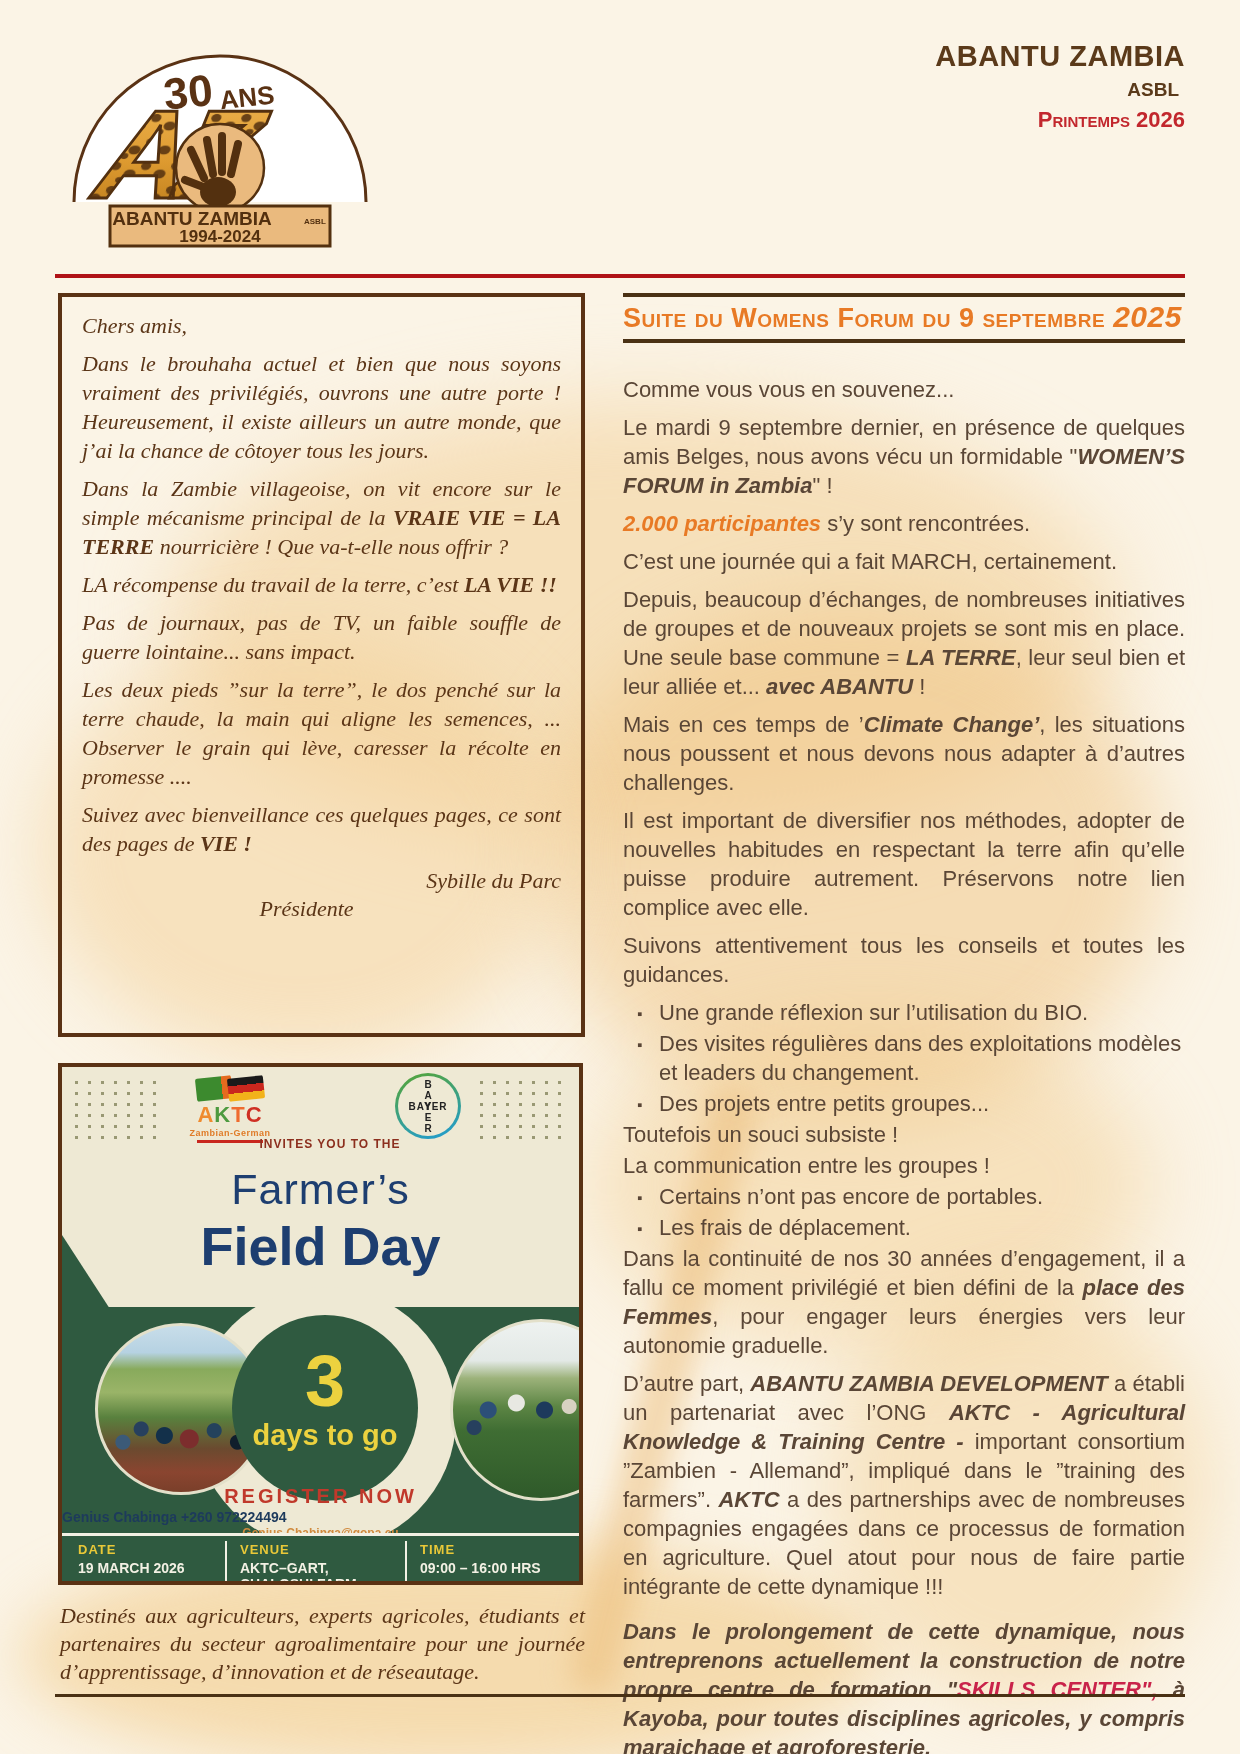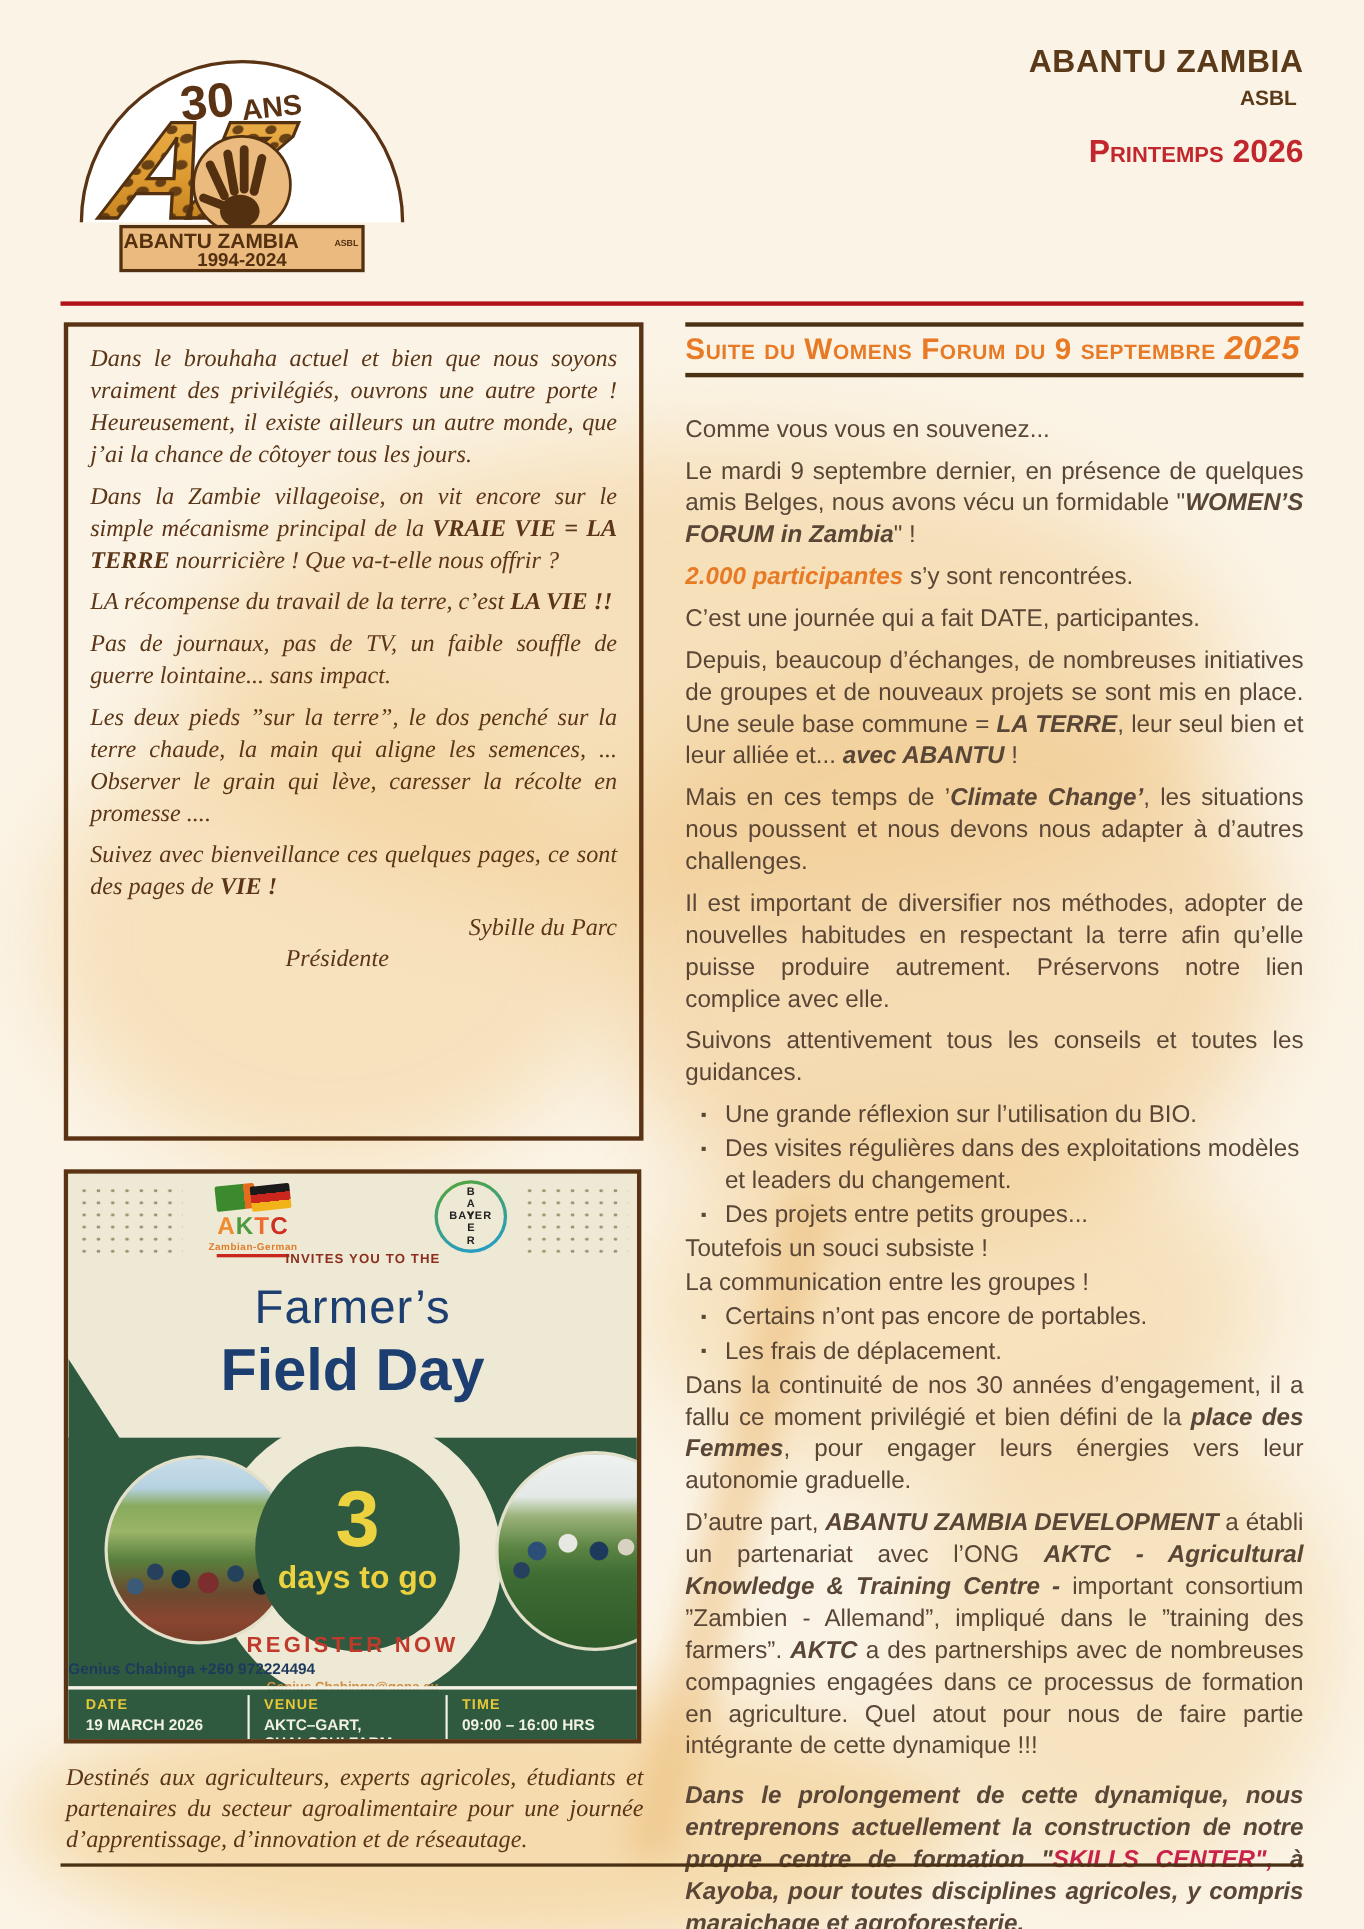--- a/index.html
+++ b/index.html
@@ -18,21 +18,21 @@
   .wm4{left:590px;top:1020px;width:560px;height:330px;background:rgba(241,199,134,.42);filter:blur(40px)}
   .wm5{left:20px;top:1540px;width:860px;height:230px;background:rgba(240,198,128,.55);filter:blur(30px)}
   .wm6{left:830px;top:1280px;width:380px;height:420px;background:rgba(242,206,146,.45);filter:blur(36px)}
   .wm7{left:640px;top:1080px;width:46px;height:620px;background:rgba(236,188,120,.5);filter:blur(14px);transform:rotate(14deg);border-radius:20px}
   
   .logo{position:absolute;left:52px;top:16px;width:336px;height:232px}
   .masthead{position:absolute;right:55px;top:40px;width:420px;text-align:right;color:#5b3a1a}
   .org-name{font-size:29px;font-weight:bold;letter-spacing:.5px}
   .org-type{font-size:19px;font-weight:bold;margin-top:6px;padding-right:6px}
   .news-no{font-size:29px;font-weight:bold;font-variant:small-caps;color:#c2272d;margin-top:52px}
-  .season{font-size:29px;font-weight:bold;font-variant:small-caps;color:#c2272d;margin-top:21px}
+  .season{font-size:22px;font-weight:bold;font-variant:small-caps;color:#c2272d;margin-top:6px}
   .rule-top{position:absolute;left:55px;top:274px;width:1130px;height:4px;background:var(--red)}
   .rule-bottom{position:absolute;left:55px;top:1694px;width:1130px;height:3px;background:var(--rule)}
   
   .edbox{position:absolute;left:58px;top:293px;width:527px;height:744px;border:4px solid #5a3214;
          padding:14px 20px 10px 20px;color:#5b3517;font-family:"Liberation Serif",serif;font-style:italic}
   .edbox .blk{font-size:22px;line-height:29px;text-align:justify;margin-bottom:9px}
   .edbox .b{font-weight:bold}
   .sig-name{font-size:22px;line-height:28px;text-align:right;margin-top:4px}
   .sig-role{font-size:22px;line-height:28px;text-align:center;padding-right:30px}
   
@@ -171,20 +171,21 @@
   <div class="masthead">
     <div class="org-name">ABANTU ZAMBIA</div>
     <div class="org-type">ASBL</div>
     <div class="season">Printemps 2026</div>
   </div>
 
   <div class="rule-top"></div>
 
   <section class="edbox">
     <div>
+        <div class="blk p"><span>Chers amis,</span></div>
         <div class="blk p"><span>Dans le brouhaha actuel et bien que nous soyons vraiment des privilégiés, ouvrons une autre porte ! Heureusement, il existe ailleurs un autre monde, que j’ai la chance de côtoyer tous les jours.</span></div>
         <div class="blk p"><span>Dans la Zambie villageoise, on vit encore sur le simple mécanisme principal de la </span><span class="b">VRAIE VIE = LA TERRE</span><span> nourricière ! Que va-t-elle nous offrir ?</span></div>
         <div class="blk p"><span>LA récompense du travail de la terre, c’est </span><span class="b">LA VIE !!</span></div>
         <div class="blk p"><span>Pas de journaux, pas de TV, un faible souffle de guerre lointaine... sans impact.</span></div>
         <div class="blk p"><span>Les deux pieds ”sur la terre”, le dos penché sur la terre chaude, la main qui aligne les semences, ... Observer le grain qui lève, caresser la récolte en promesse ....</span></div>
         <div class="blk p"><span>Suivez avec bienveillance ces quelques pages, ce sont des pages de </span><span class="b">VIE !</span></div>
       </div>
     <div class="sig-name">Sybille du Parc</div>
     <div class="sig-role">Présidente</div>
   </section>
@@ -249,21 +250,21 @@
   <div class="caption">Destinés aux agriculteurs, experts agricoles, étudiants et partenaires du secteur agroalimentaire pour une journée d’apprentissage, d’innovation et de réseautage.</div>
 
   <section class="article">
     <div class="art-head">
       <span>Suite du Womens Forum du 9 septembre </span><span class="year">2025</span>
     </div>
     <div class="art-body">
         <div class="blk p"><span>Comme vous vous en souvenez...</span></div>
         <div class="blk p"><span>Le mardi 9 septembre dernier, en présence de quelques amis Belges, nous avons vécu un formidable "</span><span class="bi">WOMEN’S FORUM in Zambia</span><span>" !</span></div>
         <div class="blk p"><span class="or">2.000 participantes</span><span> s’y sont rencontrées.</span></div>
-        <div class="blk p"><span>C’est une journée qui a fait DATE, participantes.</span></div>
+        <div class="blk p"><span>C’est une journée qui a fait MARCH, certainement.</span></div>
         <div class="blk p"><span>Depuis, beaucoup d’échanges, de nombreuses initiatives de groupes et de nouveaux projets se sont mis en place. Une seule base commune = </span><span class="bi">LA TERRE</span><span>, leur seul bien et leur alliée et... </span><span class="bi">avec ABANTU</span><span> !</span></div>
         <div class="blk p"><span>Mais en ces temps de ’</span><span class="bi">Climate Change’</span><span>, les situations nous poussent et nous devons nous adapter à d’autres challenges.</span></div>
         <div class="blk p"><span>Il est important de diversifier nos méthodes, adopter de nouvelles habitudes en respectant la terre afin qu’elle puisse produire autrement. Préservons notre lien complice avec elle.</span></div>
         <div class="blk p"><span>Suivons attentivement tous les conseils et toutes les guidances.</span></div>
         <div class="blk bullet"><span class="marker">▪</span><span>Une grande réflexion sur l’utilisation du BIO.</span></div>
         <div class="blk bullet"><span class="marker">▪</span><span>Des visites régulières dans des exploitations modèles et leaders du changement.</span></div>
         <div class="blk bullet"><span class="marker">▪</span><span>Des projets entre petits groupes...</span></div>
         <div class="blk tight"><span>Toutefois un souci subsiste !</span></div>
         <div class="blk tight"><span>La communication entre les groupes !</span></div>
         <div class="blk bullet"><span class="marker">▪</span><span>Certains n’ont pas encore de portables.</span></div>

